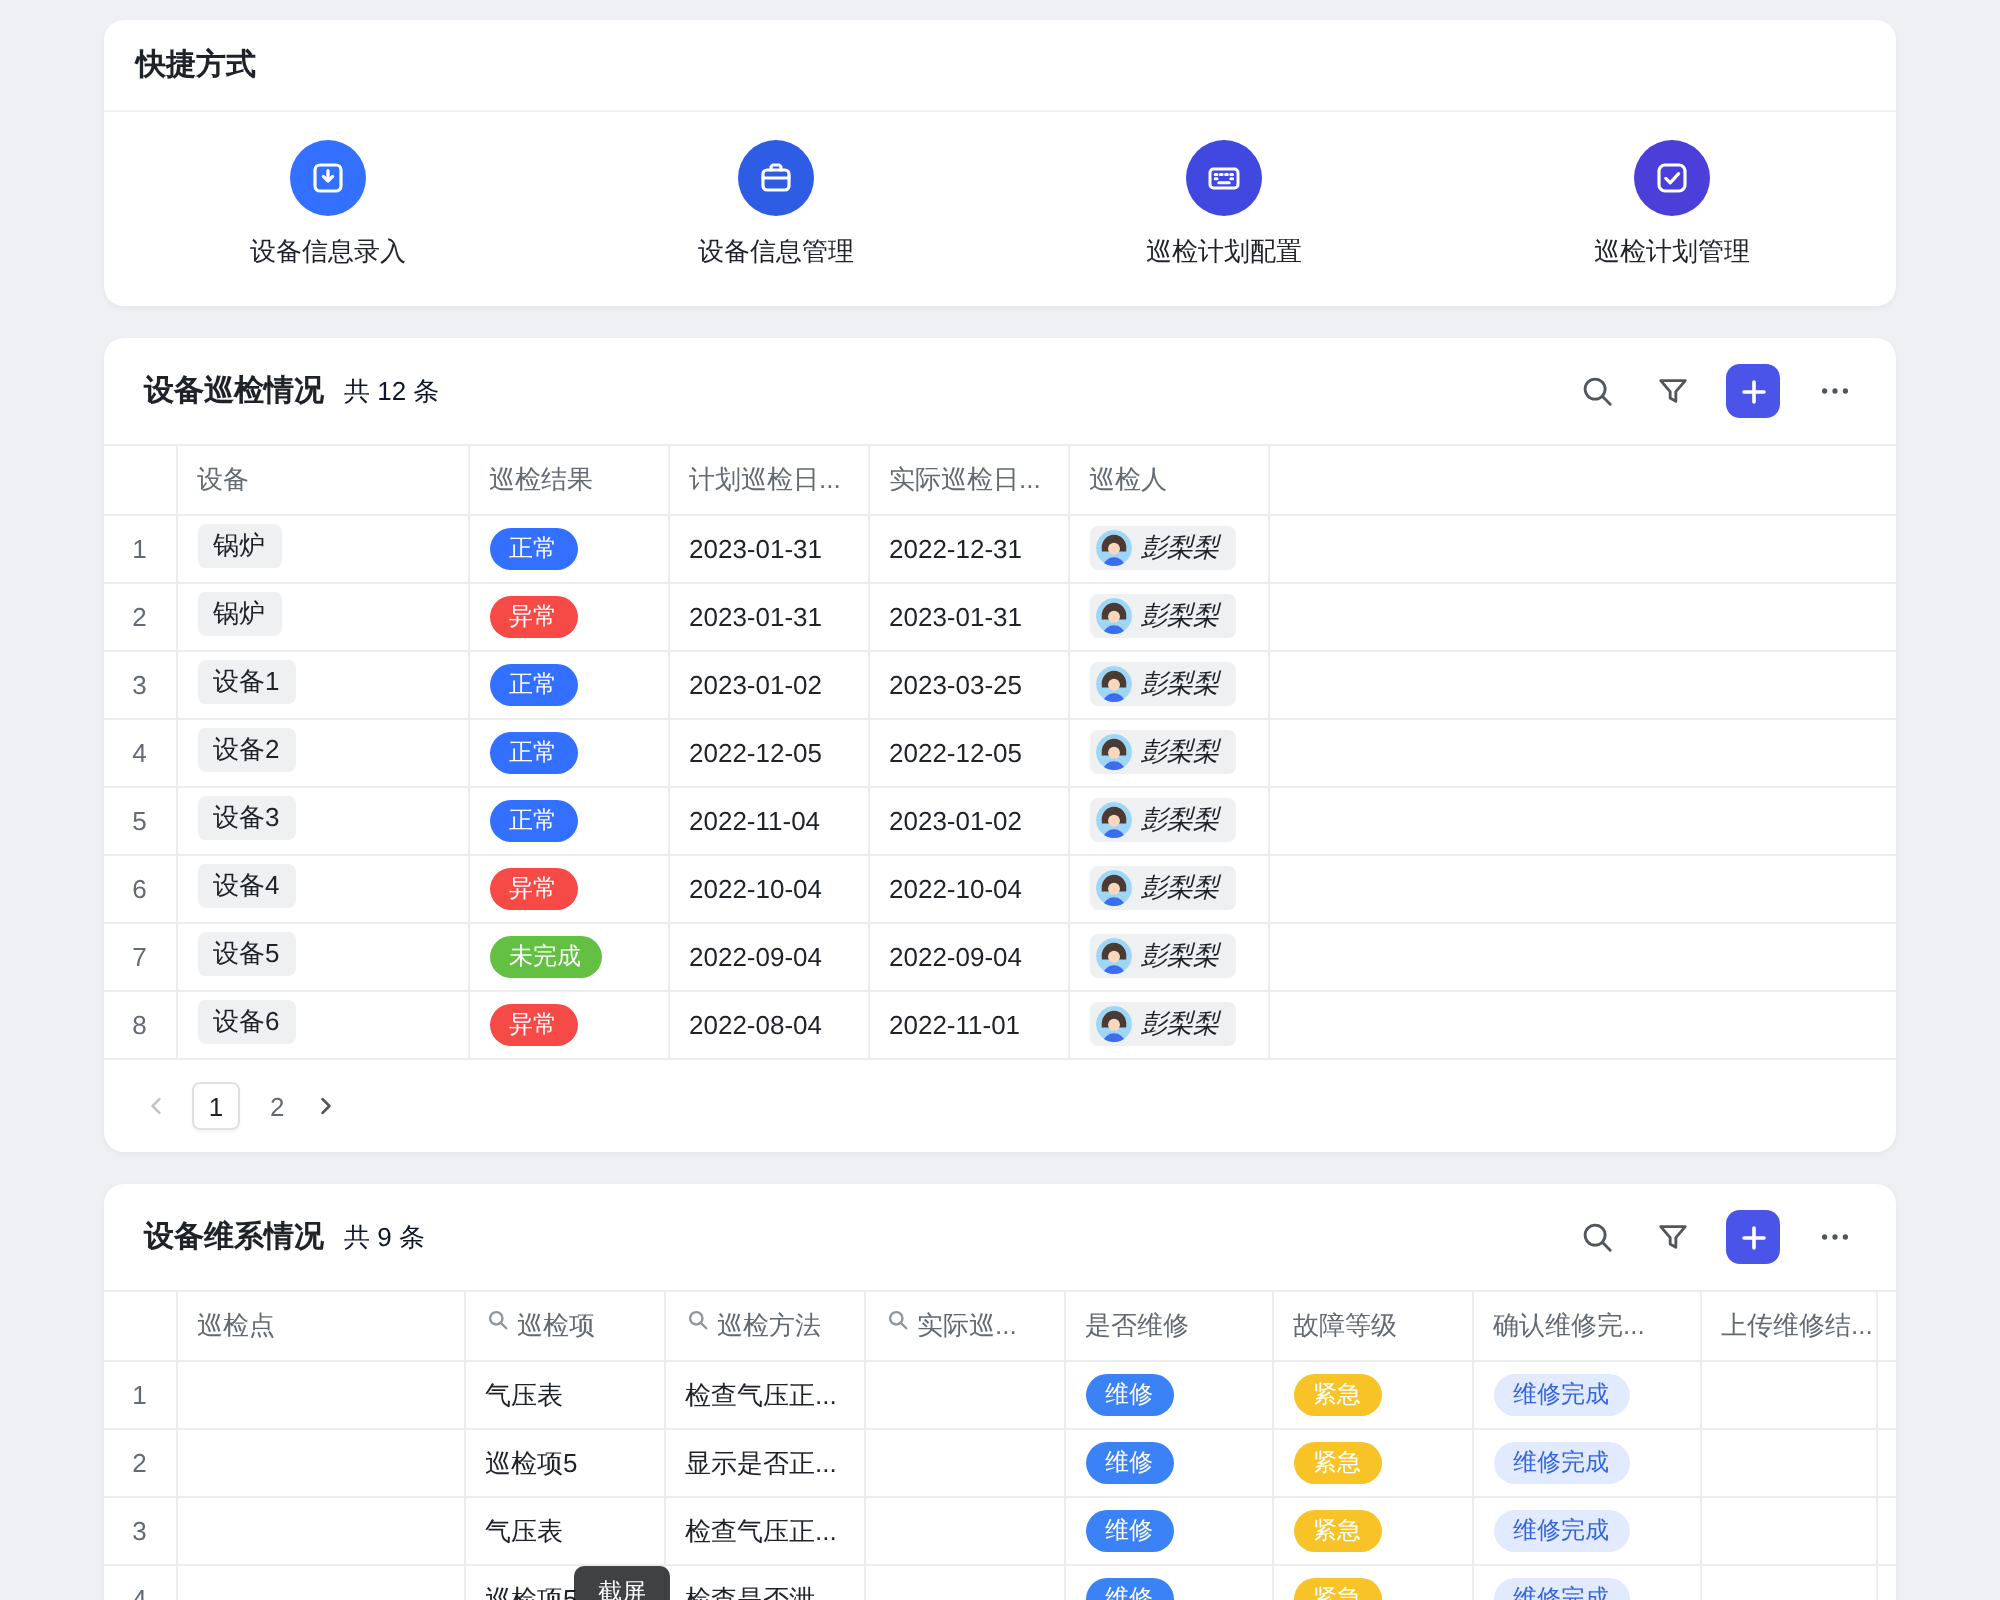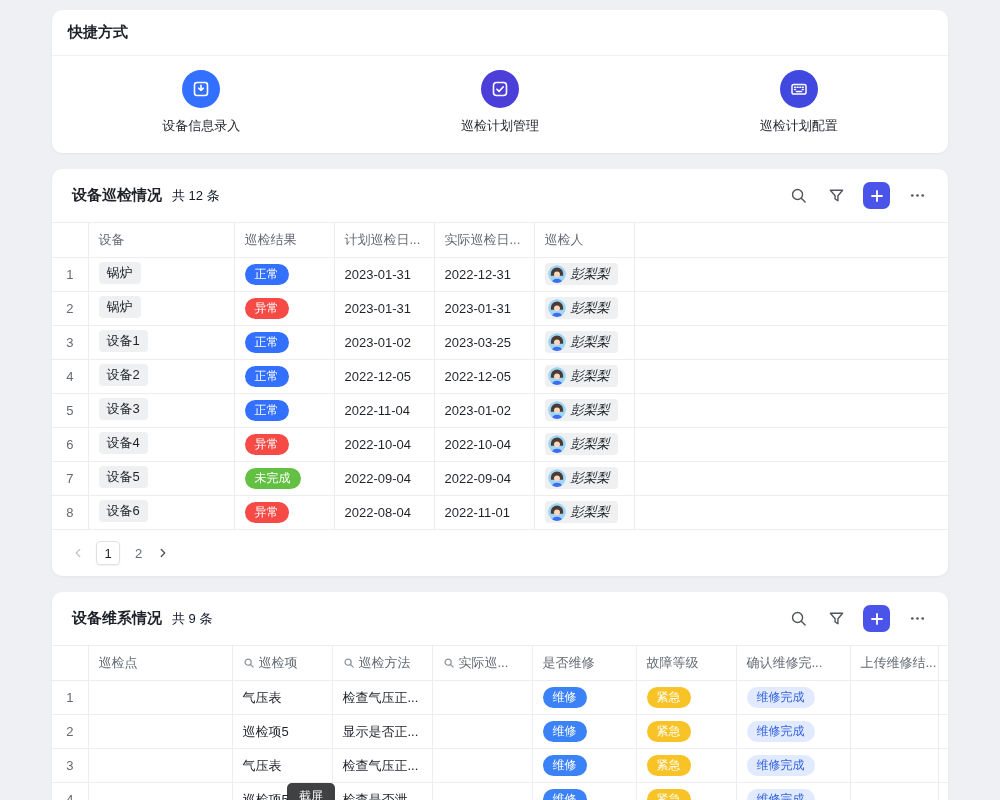--- a/index.html
+++ b/index.html
@@ -24,21 +24,21 @@
   .table-wrap{overflow:hidden;width:100%;}
   table{border-collapse:collapse;table-layout:fixed;font-size:13px;padding-left:12px;}
   table.full{width:100%;}
   table.wide{width:956px;}
   th,td{height:34px;padding:0 10px;border-bottom:1px solid #ecedf0;border-right:1px solid #ecedf0;
     white-space:nowrap;overflow:hidden;text-align:left;}
   td{height:33px;}
   thead th{font-weight:400;color:#646a73;border-top:1px solid #ecedf0;}
   .num{text-align:center;color:#646a73;padding:0;}
   .no-r{border-right:none;}
-  .th-flex{display:flex;align-items:center;gap:4px;color:#646a73;}
+  .th-flex{display:flex;align-items:flex-start;gap:4px;color:#646a73;}
   .th-flex svg{flex:none;color:#8f959e;}
   .chip{display:inline-block;background:#eef0f1;border-radius:4px;padding:2px 8px;max-width:100%;overflow:hidden;white-space:nowrap;}
   .person{display:inline-flex;align-items:center;gap:5px;background:#eef0f1;border-radius:4px;padding:2px 8px 2px 3px;font-style:italic;}
   .avatar{border-radius:50%;flex:none;display:block;}
   .badge{display:inline-block;min-width:24px;padding:2.5px 10px;border-radius:12px;font-size:12px;
     color:#fff;text-align:right;font-weight:500;line-height:1.3;}
   .badge[data-variant="normal"]{background:#3370ff;}
   .badge[data-variant="error"]{background:#f54a45;}
   .badge[data-variant="incomplete"]{background:#64c043;}
   .badge[data-variant="repair"]{background:#3b82f6;}
@@ -67,36 +67,45 @@
       <div class="shortcut">
         <span class="icon-circle c1">
           <svg width="20" height="20" viewBox="0 0 20 20" fill="none" stroke="#fff" stroke-width="1.6" stroke-linecap="round" stroke-linejoin="round">
             <rect x="3.5" y="3.5" width="13" height="13" rx="2.5"></rect>
               <path d="M10 6.3v5.2M7.7 9.2L10 11.5l2.3-2.3"></path>
           </svg>
         </span>
         <span class="shortcut-label">设备信息录入</span>
       </div>
       <div class="shortcut">
-        <span class="icon-circle c4">
+        <span class="icon-circle c2">
           <svg width="20" height="20" viewBox="0 0 20 20" fill="none" stroke="#fff" stroke-width="1.6" stroke-linecap="round" stroke-linejoin="round">
-            <rect x="3.5" y="3.5" width="13" height="13" rx="3"></rect>
-              <path d="M6.9 10.2l2.2 2.2 4.2-4.6"></path>
-          </svg>
-        </span>
-        <span class="shortcut-label">巡检计划管理</span>
+            <rect x="3.5" y="6" width="13" height="10" rx="2"></rect>
+              <path d="M7.5 6V4.8a1.3 1.3 0 0 1 1.3-1.3h2.4a1.3 1.3 0 0 1 1.3 1.3V6M3.5 10h13"></path>
+          </svg>
+        </span>
+        <span class="shortcut-label">设备信息管理</span>
       </div>
       <div class="shortcut">
         <span class="icon-circle c3">
           <svg width="20" height="20" viewBox="0 0 20 20" fill="none" stroke="#fff" stroke-width="1.5" stroke-linecap="round">
             <rect x="3" y="5.5" width="14" height="9.5" rx="1.8"></rect>
             <path d="M5.6 8.2h.9M8.2 8.2h.9M10.8 8.2h.9M13.4 8.2h.9M5.6 10.4h.9M13.4 10.4h.9M7.4 12.4h5.2"></path>
           </svg>
         </span>
         <span class="shortcut-label">巡检计划配置</span>
+      </div>
+      <div class="shortcut">
+        <span class="icon-circle c4">
+          <svg width="20" height="20" viewBox="0 0 20 20" fill="none" stroke="#fff" stroke-width="1.6" stroke-linecap="round" stroke-linejoin="round">
+            <rect x="3.5" y="3.5" width="13" height="13" rx="3"></rect>
+              <path d="M6.9 10.2l2.2 2.2 4.2-4.6"></path>
+          </svg>
+        </span>
+        <span class="shortcut-label">巡检计划管理</span>
       </div>
     </div>
   </div>
 
   <div class="card">
     <div class="table-header">
       <span class="table-title">设备巡检情况</span>
       <span class="table-count">共 12 条</span>
       <span class="header-actions">
         <span class="icon-btn">

